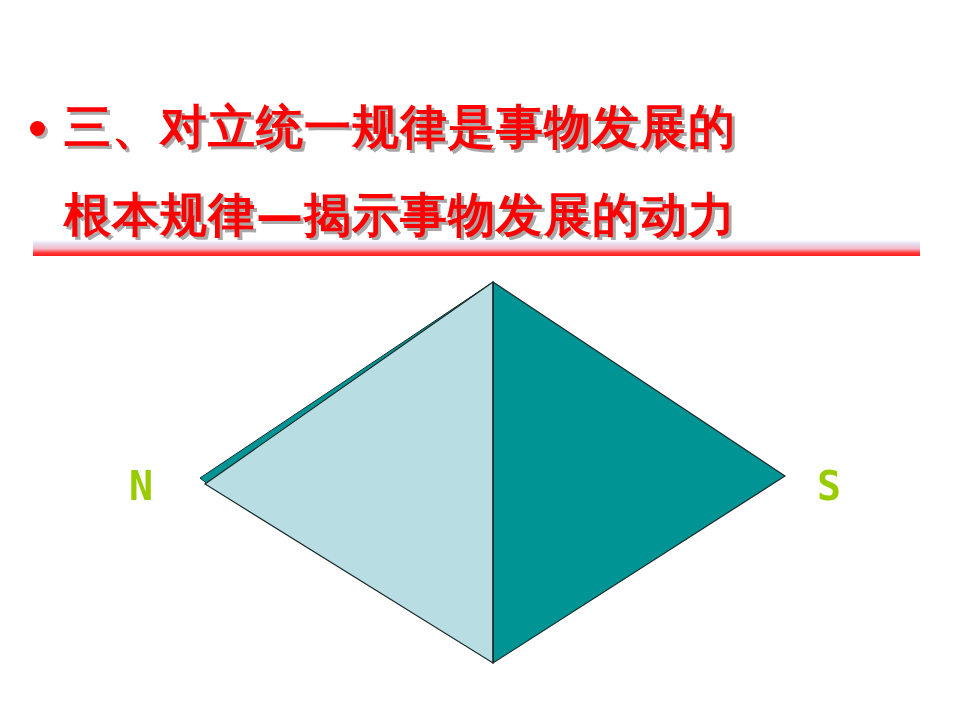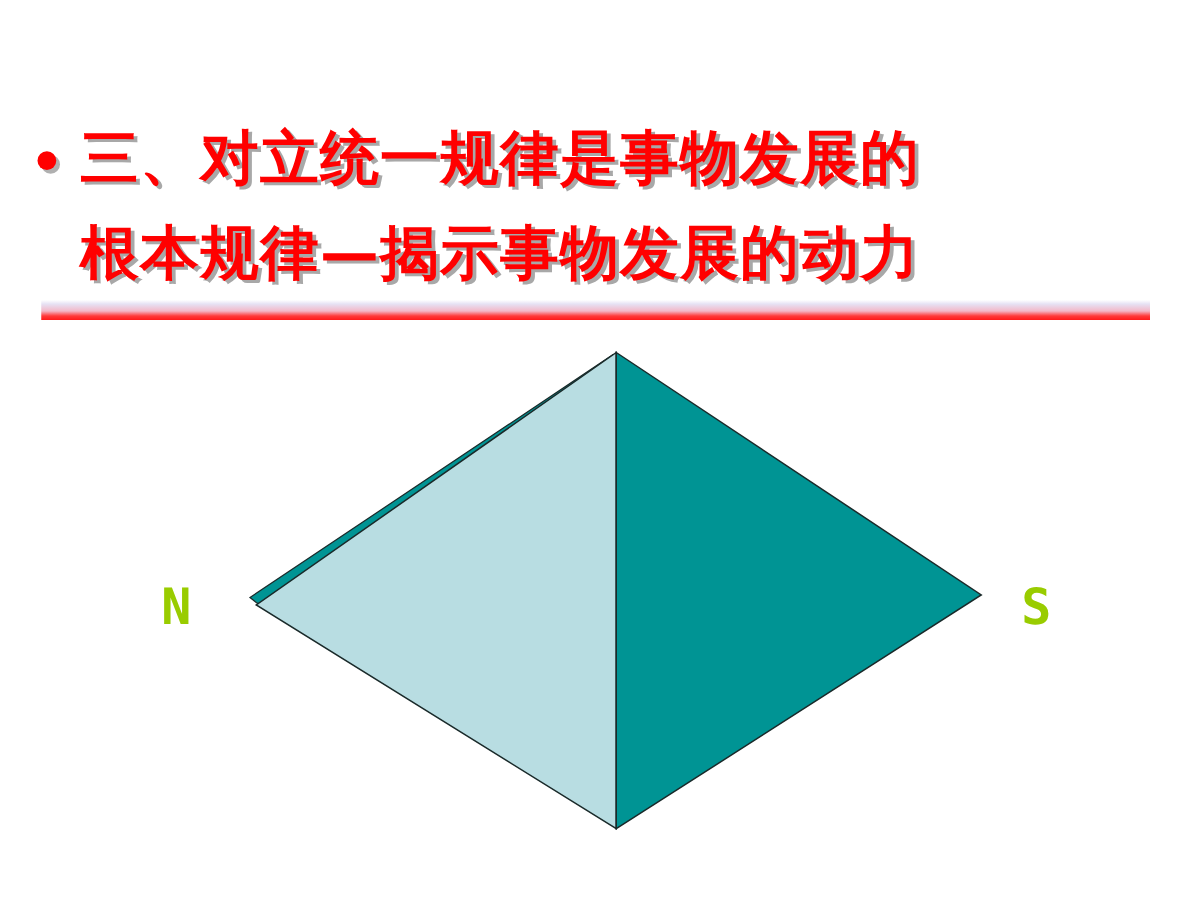--- a/index.html
+++ b/index.html
@@ -31,21 +31,21 @@
       height: 70px;
       line-height: 70px;
       font-size: 47px;
       font-weight: bold;
       color: #ff0000;
       white-space: nowrap;
       text-shadow: 3px 3px 0 #a8a8a8;
       letter-spacing: 1px;
     }
     .title-line.l1 { padding-left: 36px; }
-    .title-line.l2 { padding-left: 36px; margin-top: 6px; }
+    .title-line.l2 { padding-left: 36px; margin-top: 18px; }
     .bullet {
       position: absolute;
       left: 2px;
       top: 29px;
       width: 15px;
       height: 15px;
       border-radius: 50%;
       background: #ff0000;
       box-shadow: 3px 3px 0 #b0b0b0;
     }

